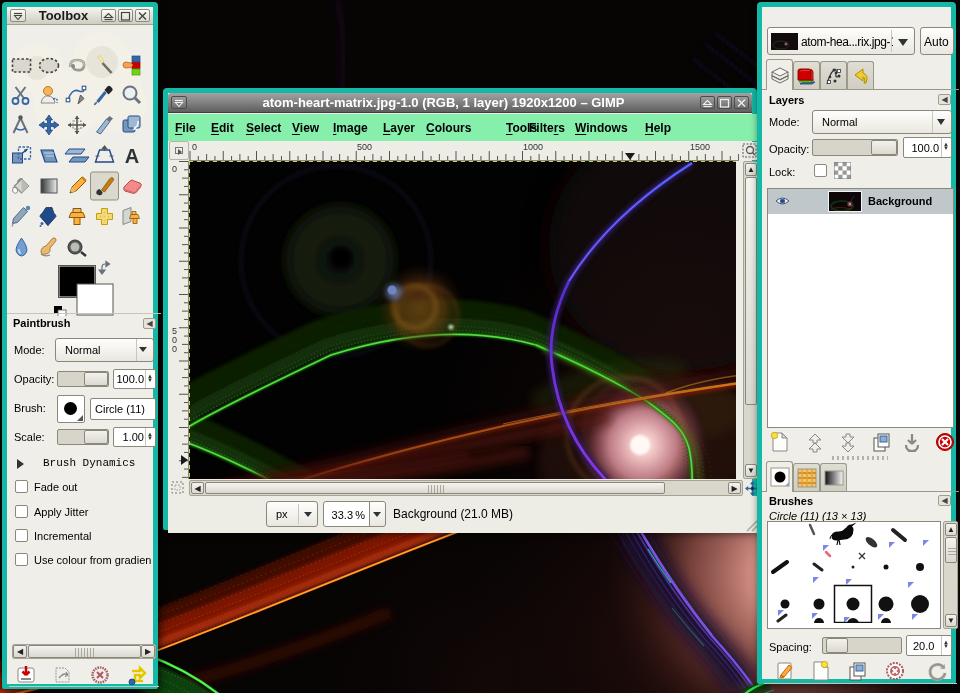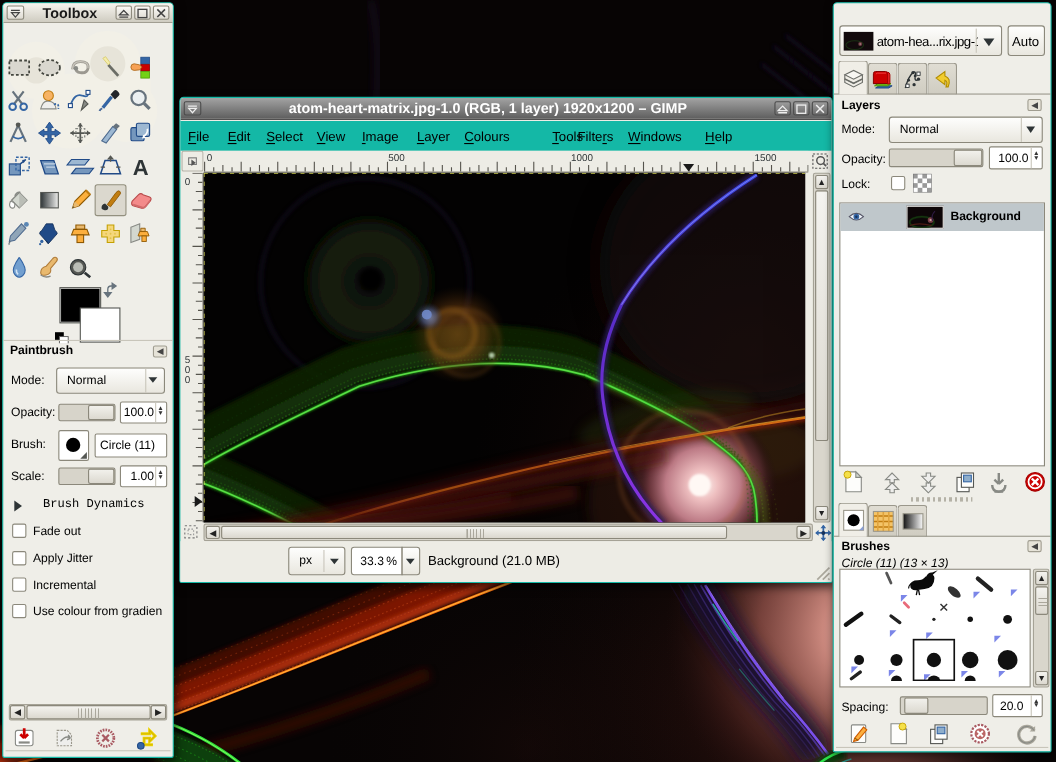--- a/index.html
+++ b/index.html
@@ -1,17 +1,17 @@
 <!DOCTYPE html>
 <html><head><meta charset="utf-8">
 <style>
 html,body{margin:0;padding:0;width:960px;height:693px;overflow:hidden;background:#000;}
 *{box-sizing:border-box;font-family:"Liberation Sans",sans-serif;}
 #desk{position:absolute;left:0;top:0;width:960px;height:693px;}
-.win{position:absolute;background:#efeee8;border:1px solid #14b8a6;border-radius:4px 4px 2px 2px;box-shadow:2px 3px 9px rgba(0,0,0,.65);}
+.win{position:absolute;background:#efeee8;border:5px solid #14b8a6;border-radius:4px 4px 2px 2px;box-shadow:2px 3px 9px rgba(0,0,0,.65);}
 .tbar{position:relative;height:18px;background:linear-gradient(#f7f5ef,#cfccc1);border-bottom:1px solid #a19e92;border-radius:3px 3px 0 0;display:flex;align-items:center;}
 .tbar .title{flex:1;text-align:center;font-weight:bold;font-size:13px;color:#1a1a1a;white-space:nowrap;overflow:hidden;}
 .tb-btn{width:15px;height:13px;border:1px solid #8d8a7d;border-radius:2px;background:linear-gradient(#fbfaf7,#dedbd2);margin-left:2px;position:relative;flex:none;}
 .tb-menu{width:16px;height:13px;margin:0 2px 0 3px;border:1px solid #8d8a7d;border-radius:2px;background:linear-gradient(#fbfaf7,#dedbd2);position:relative;flex:none;}
 svg{display:block;}
 .lbl{font-size:11px;color:#000;}
 .combo{position:absolute;border:1px solid #8b887b;border-radius:3px;background:linear-gradient(#fefefd,#e9e7df);font-size:11px;color:#000;}
 .entry{position:absolute;border:1px solid #8b887b;border-radius:2px;background:#fff;font-size:11px;color:#000;}
 .slider{position:absolute;border:1px solid #8b887b;border-radius:2px;background:#d7d4ca;}
 .shandle{position:absolute;top:0;height:100%;background:linear-gradient(#f2f1ec,#dcd9d0);border:1px solid #8b887b;border-radius:2px;}
@@ -423,21 +423,21 @@
         <svg width="13" height="11" style="position:absolute;left:0px;top:1px;">
           <rect x="2.5" y="1.5" width="8" height="7.5" fill="none" stroke="#eee" stroke-width="1.2"></rect>
         </svg>
       </div>
     <div class="tb-btn" style="background:linear-gradient(#9c9c9c,#6e6e6e);border-color:#4c4c4c;margin-right:3px;">
         <svg width="13" height="11" style="position:absolute;left:0px;top:1px;">
           <path d="M3 1.5 l7 7 M10 1.5 l-7 7" stroke="#eee" stroke-width="1.4"></path>
         </svg>
       </div>
   </div>
-  <div id="menubar" style="position:absolute;left:0;top:21px;width:592px;height:27px;background:#14b8a6;font-size:12px;color:#000;">
+  <div id="menubar" style="position:absolute;left:0;top:21px;width:592px;height:27px;background:#86efac;font-size:12px;color:#000;font-weight:bold;">
     <span class="mi" style="left:7px;"><u>F</u>ile</span>
     <span class="mi" style="left:43px;"><u>E</u>dit</span>
     <span class="mi" style="left:78px;"><u>S</u>elect</span>
     <span class="mi" style="left:124px;"><u>V</u>iew</span>
     <span class="mi" style="left:165px;"><u>I</u>mage</span>
     <span class="mi" style="left:215px;"><u>L</u>ayer</span>
     <span class="mi" style="left:258px;"><u>C</u>olours</span>
     <span class="mi" style="left:318px;margin-left:20px;"><u>T</u>ools</span>
     <span class="mi" style="left:361px;">Filte<u>r</u>s</span>
     <span class="mi" style="left:407px;"><u>W</u>indows</span>

